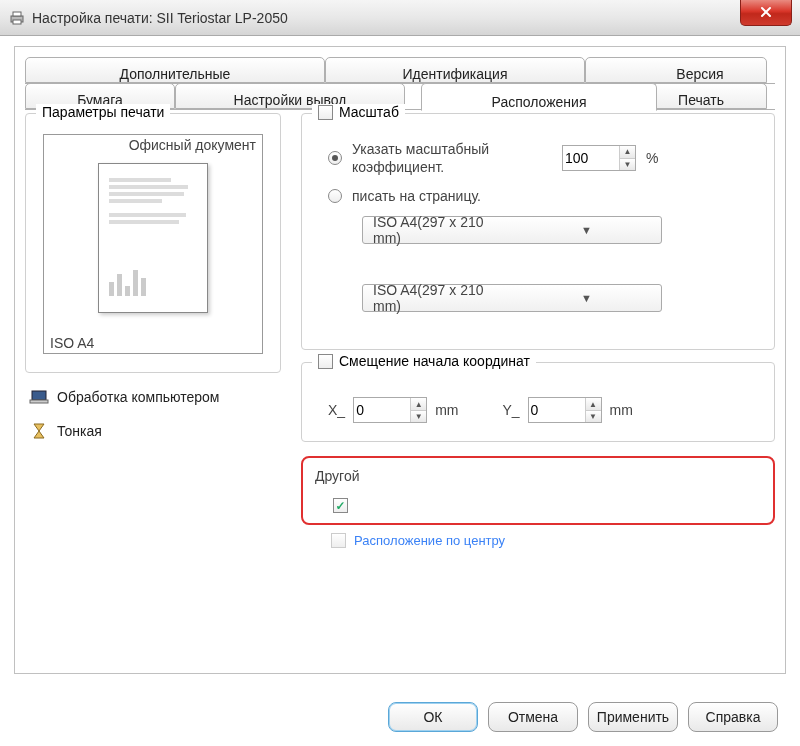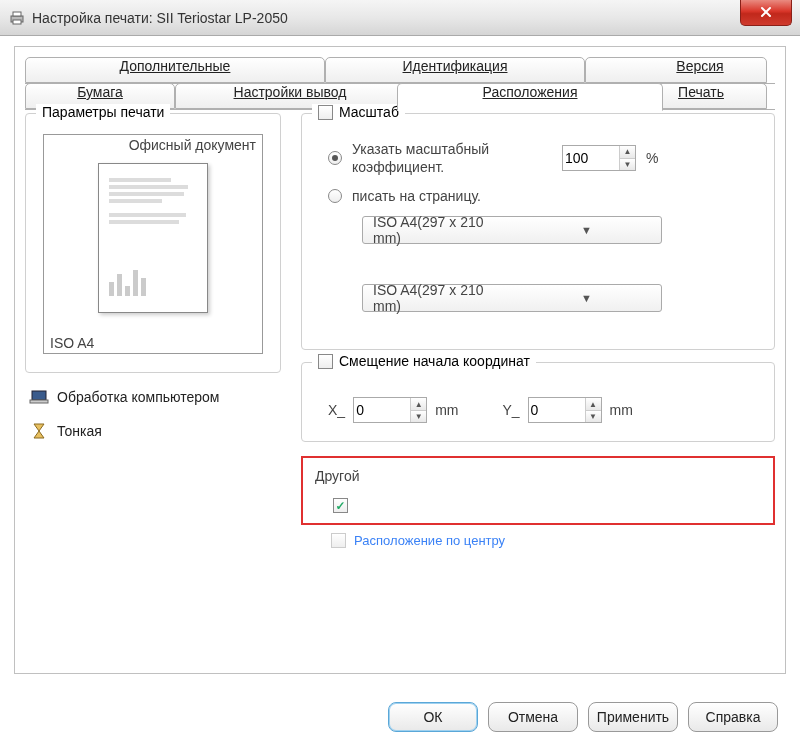--- a/index.html
+++ b/index.html
@@ -61,27 +61,26 @@
   .tabs {
     position: relative;
     height: 56px;
   }
   .tab {
     position: absolute;
     height: 26px;
     border: 1px solid #b0b0b0;
     border-radius: 5px 5px 0 0;
     display: flex;
-    align-items: flex-start;
+    align-items: flex-end;
     justify-content: center;
     font-size: 14px;
     color: #222;
     background: linear-gradient(to bottom, #ffffff, #efefef);
     cursor: default;
-    text-decoration: underline;
   }
   .tab.active {
     background: #fff;
     border-bottom-color: #fff;
     z-index: 3;
   }
   .tab-row-border {
     position: absolute;
     left: 0; right: 0;
     border-top: 1px solid #b0b0b0;
@@ -218,21 +217,21 @@
     background: linear-gradient(#fff,#eee);
     flex-shrink: 0;
   }
   .checkbox-box.checked::after { content:"✓"; font-size:12px; color:#2a6; font-weight:bold; line-height:1;}
   .offset-row {
     display:flex; align-items:center; gap: 8px; margin: 18px 0 0 14px;
     font-size:14px; color:#444;
   }
   .highlight-box {
     border: 2px solid #e03030;
-    border-radius: 0;
+    border-radius: 8px;
     padding: 10px 12px 10px 12px;
     margin-top: 14px;
   }
   .gray-text { color: #3b82f6; }
   .buttons-bar {
     position: absolute;
     bottom: 14px;
     right: 22px;
     display: flex;
     gap: 10px;
@@ -291,21 +290,21 @@
           <span>Версия</span>
         </div>
         <div class="tab-row-border" style="top:26px;"></div>
 
         <div class="tab" style="top:26px; left:0; width:150px;">
           <span>Бумага</span>
         </div>
         <div class="tab" style="top:26px; left:150px; width:230px;">
           <span>Настройки вывод</span>
         </div>
-        <div class="tab active" style="top:26px; left:372px; width:266px; height:28px;">
+        <div class="tab active" style="top:26px; left:396px; width:236px; height:28px;">
           <span>Расположения</span>
         </div>
         <div class="tab" style="top:26px; left:610px; width:132px;">
           <span>Печать</span>
         </div>
         <div class="tab-row-border" style="top:52px;"></div>
       </div>
 
       <div class="content-area">
 

